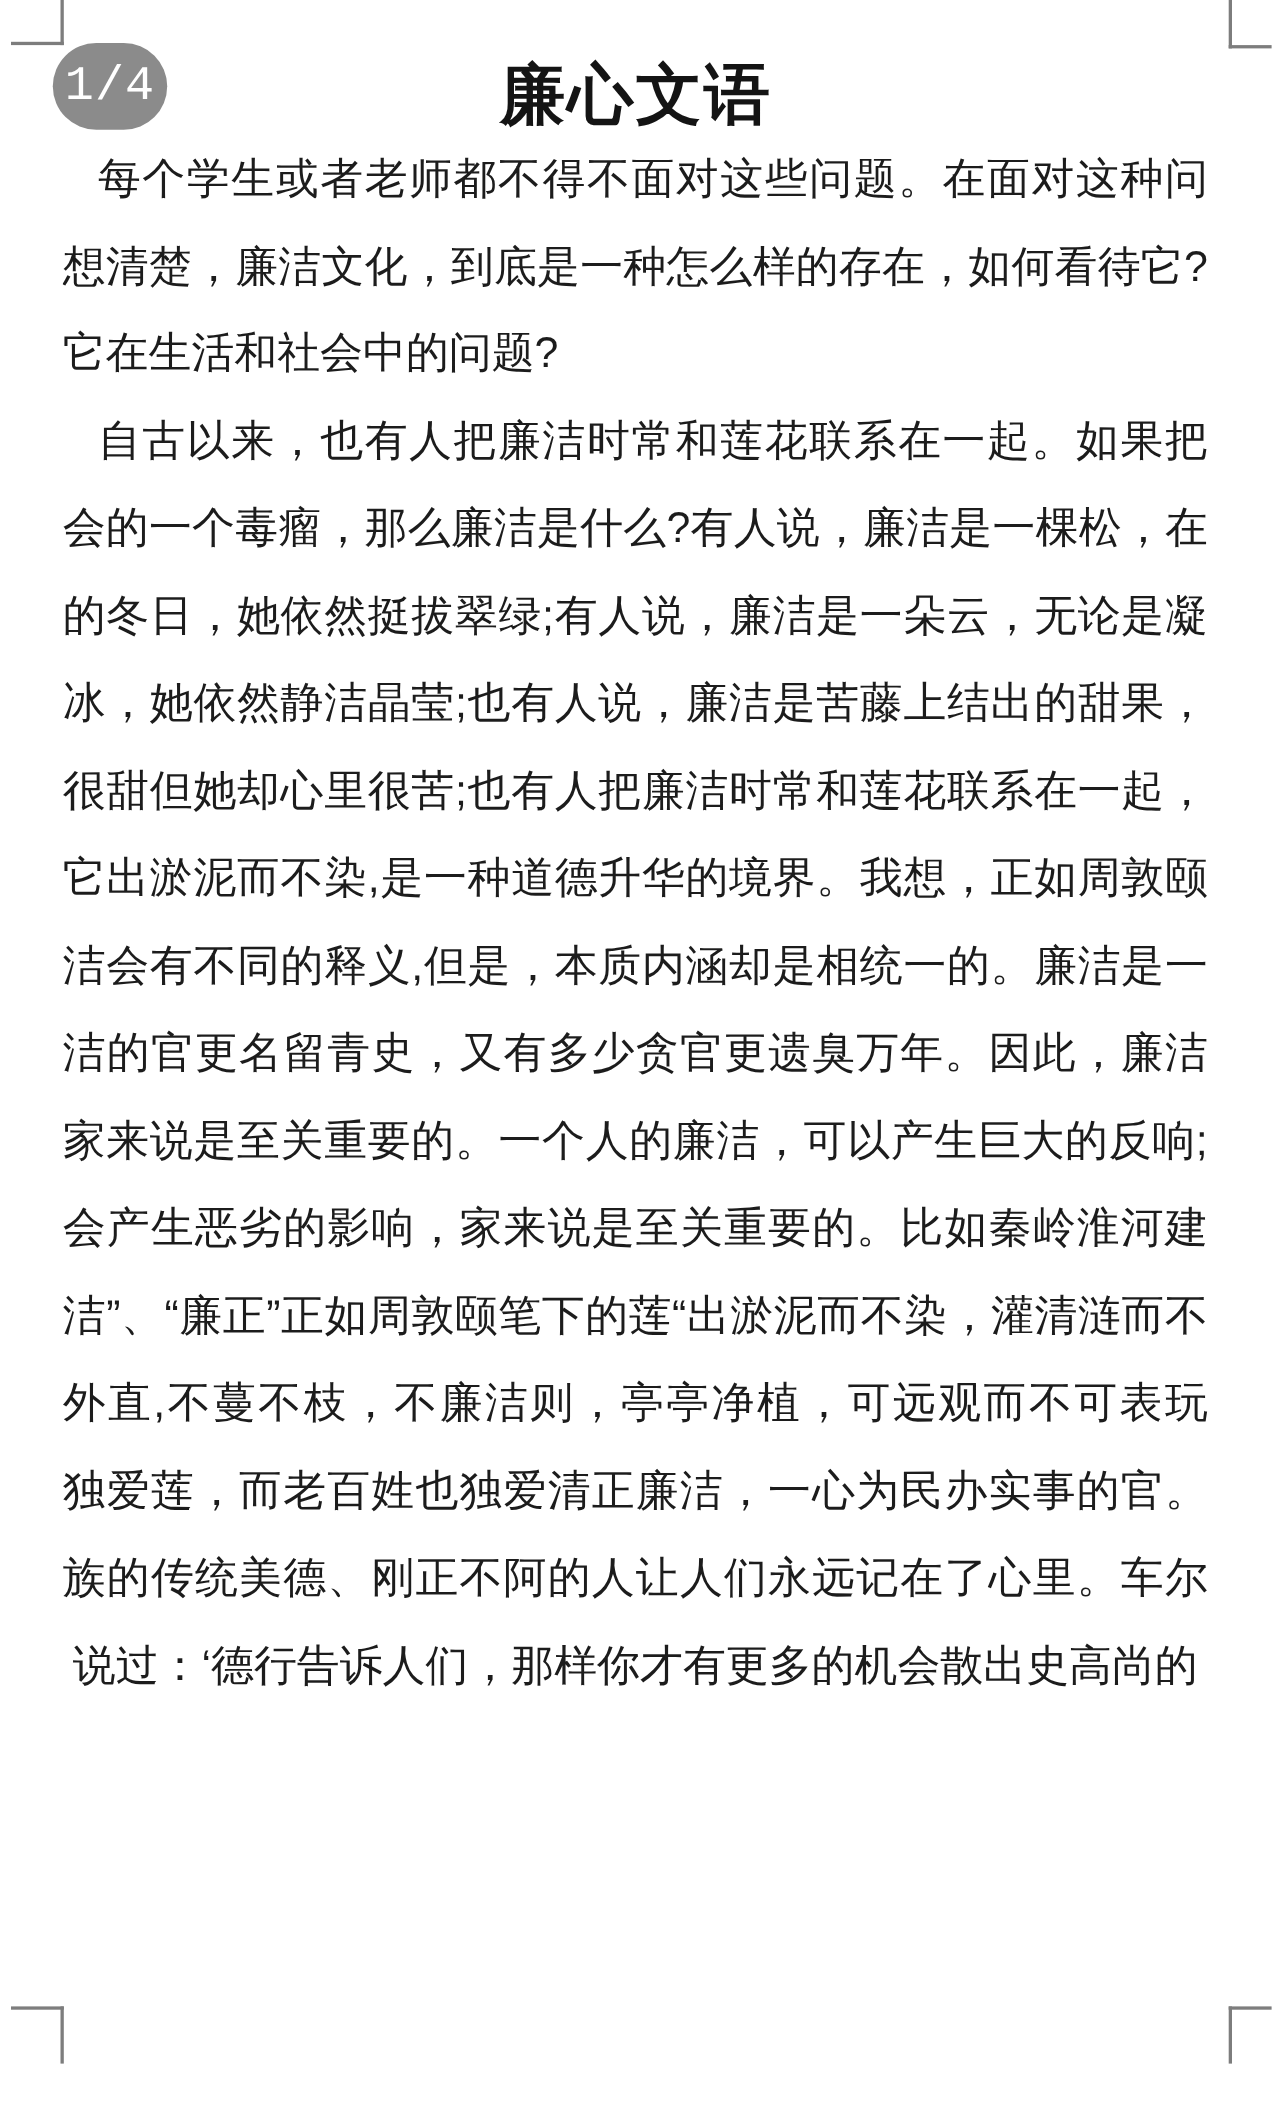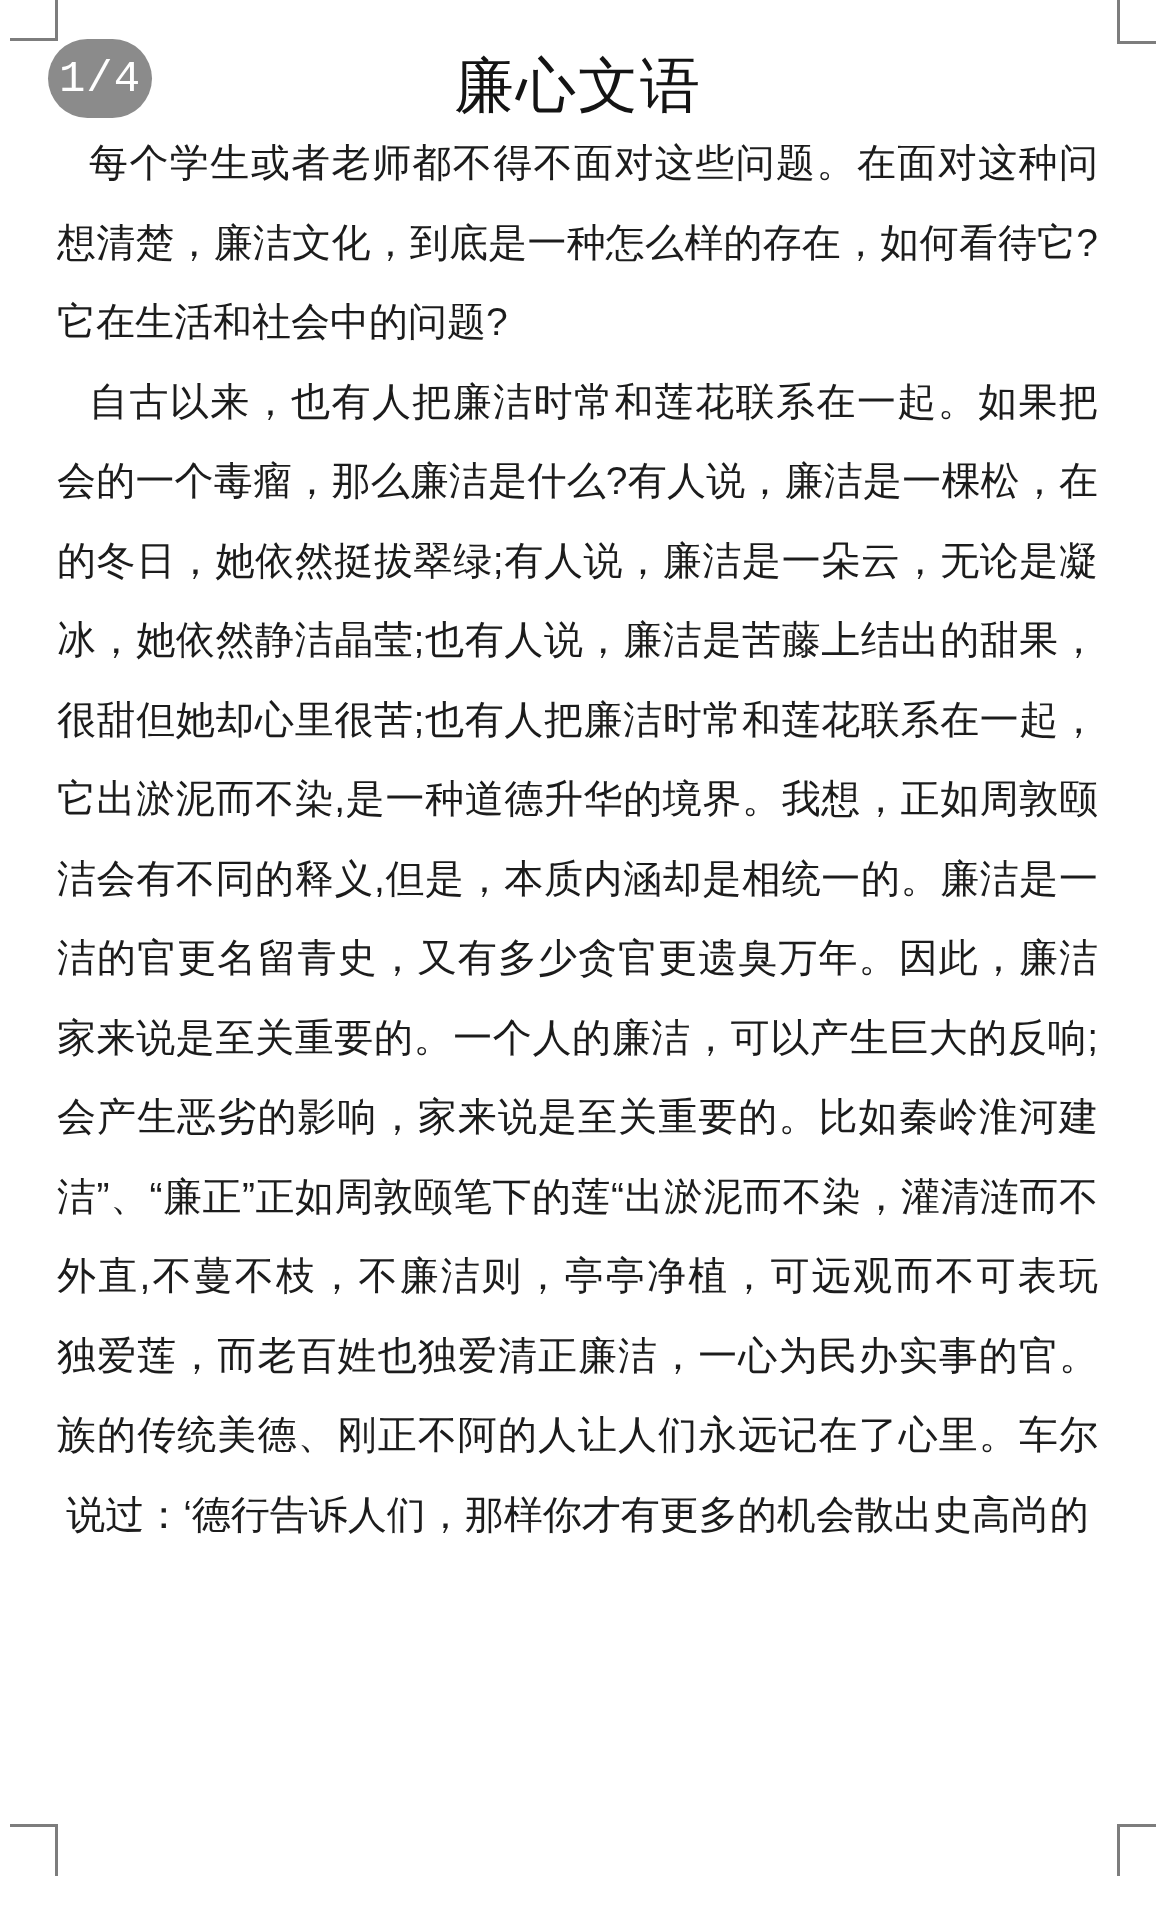--- a/index.html
+++ b/index.html
@@ -64,21 +64,21 @@
   
   .doc-title {
     position: absolute;
     top: 44px;
     left: 0;
     width: 100%;
     height: 84px;
     line-height: 84px;
     text-align: center;
     font-size: 60px;
-    font-weight: normal;
+    font-weight: bold;
     color: #141414;
     letter-spacing: 2px;
   }
   
   .body-text {
     position: absolute;
     left: 57px;
     top: 123px;
     width: 1041px;
   }

